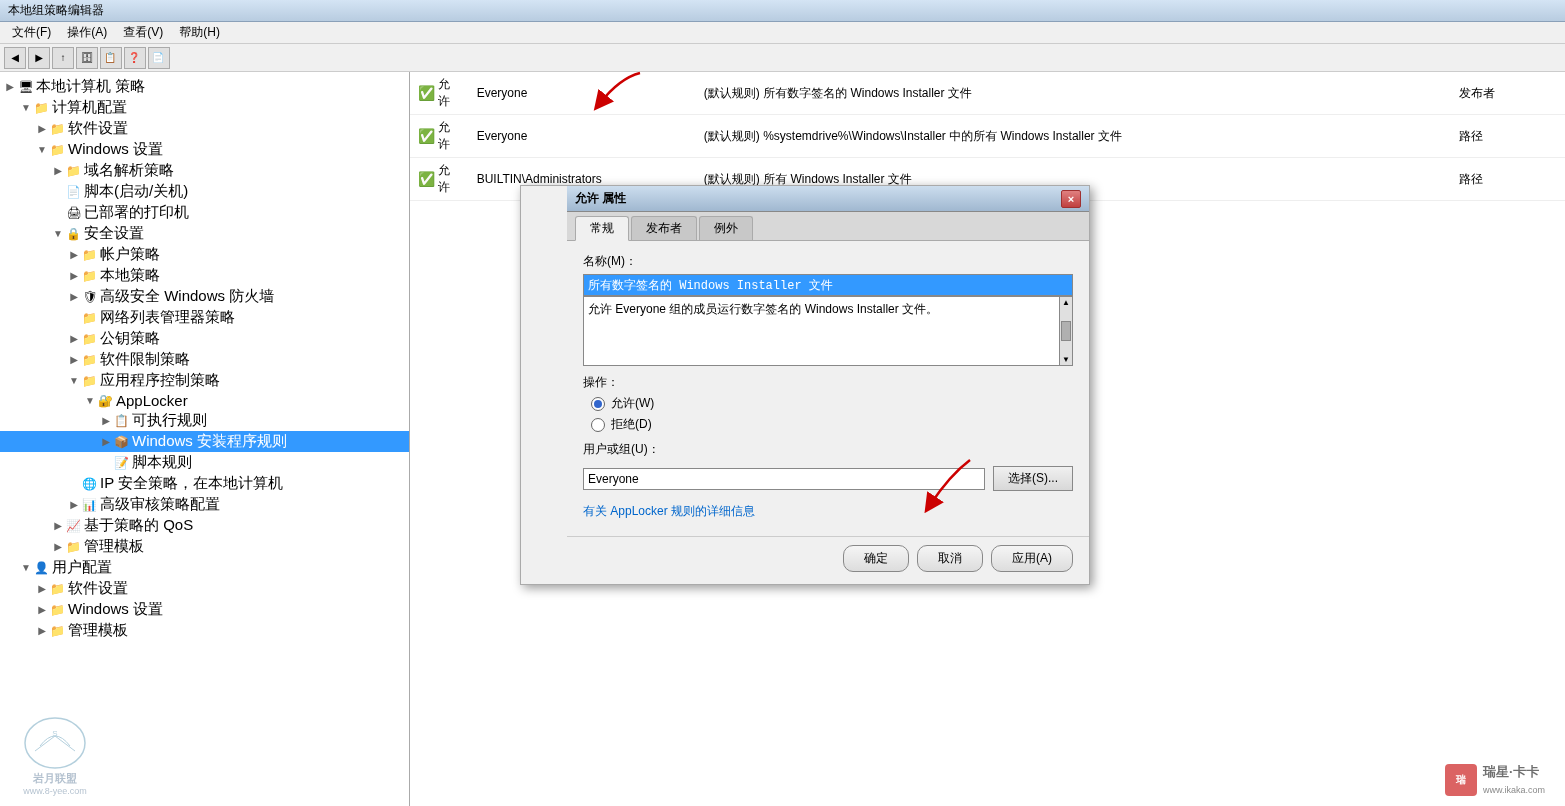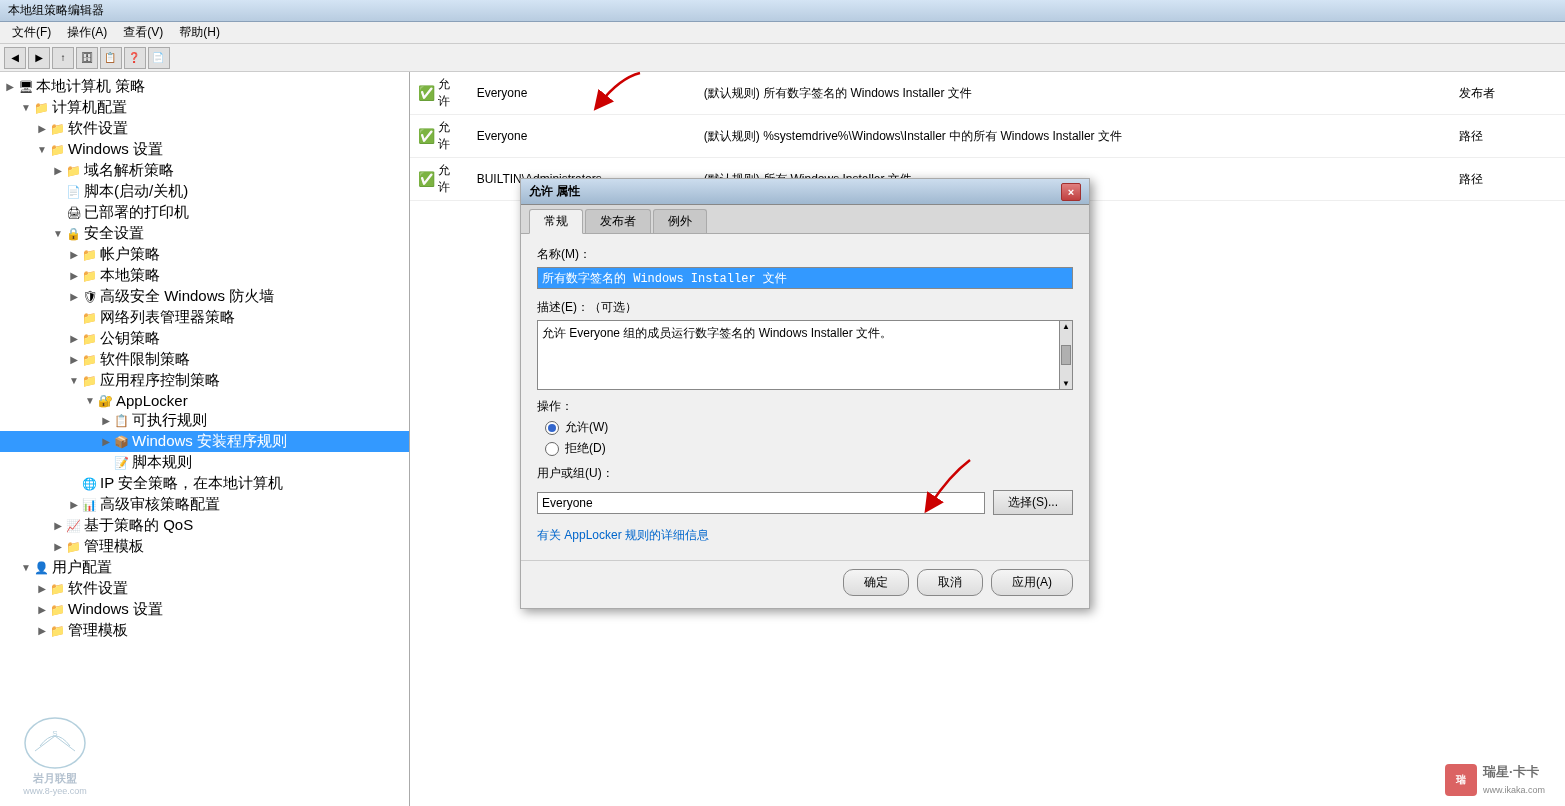--- a/index.html
+++ b/index.html
@@ -136,27 +136,28 @@
       cursor: pointer;
     }
     .table-cell {
       padding: 2px 8px;
       font-size: 12px;
     }
 
     
     .dialog {
       position: absolute;
-      top: 178px;
+      top: 185px;
       left: 520px;
       width: 570px;
       background: #f0f0f0;
       border: 1px solid #aaa;
       box-shadow: 3px 3px 10px rgba(0,0,0,0.4);
       pointer-events: all;
+      padding-left: 46px;
     }
     .dialog-title-bar {
       background: linear-gradient(to bottom, #cde, #a0b8d0);
       height: 26px;
       display: flex;
       align-items: center;
       padding: 0 8px;
       border-bottom: 1px solid #888;
       justify-content: space-between;
     }
@@ -558,21 +559,20 @@
     <div class="dialog-tab">发布者</div>
     <div class="dialog-tab">例外</div>
   </div>
 
   <div class="dialog-body">
     
     <div class="field-label">名称(M)：</div>
     <input type="text" class="text-input" style="background: rgb(51, 153, 255); color: white; font-family: &quot;Courier New&quot;, monospace;" value="所有数字签名的 Windows Installer 文件">
 
     
-    <div class="field-label" style="margin-top:10px;">描述(E)：（可选）</div>
     <div style="display:flex;width:100%;height:70px;">
       <div class="desc-inner" style="flex:1;background:#fff;border:1px solid #888;border-right:none;padding:4px;font-size:12px;overflow:hidden;">
         <span>允许 Everyone 组的成员运行数字签名的 Windows Installer 文件。</span>
       </div>
       <div style="width:14px;background:#e0e0e0;border:1px solid #888;display:flex;flex-direction:column;align-items:center;justify-content:space-between;padding:1px 0;">
         <span style="font-size:8px;cursor:pointer;">▲</span>
         <div style="width:10px;height:20px;background:#b0b0b0;border:1px solid #888;"></div>
         <span style="font-size:8px;cursor:pointer;">▼</span>
       </div>
     </div>

